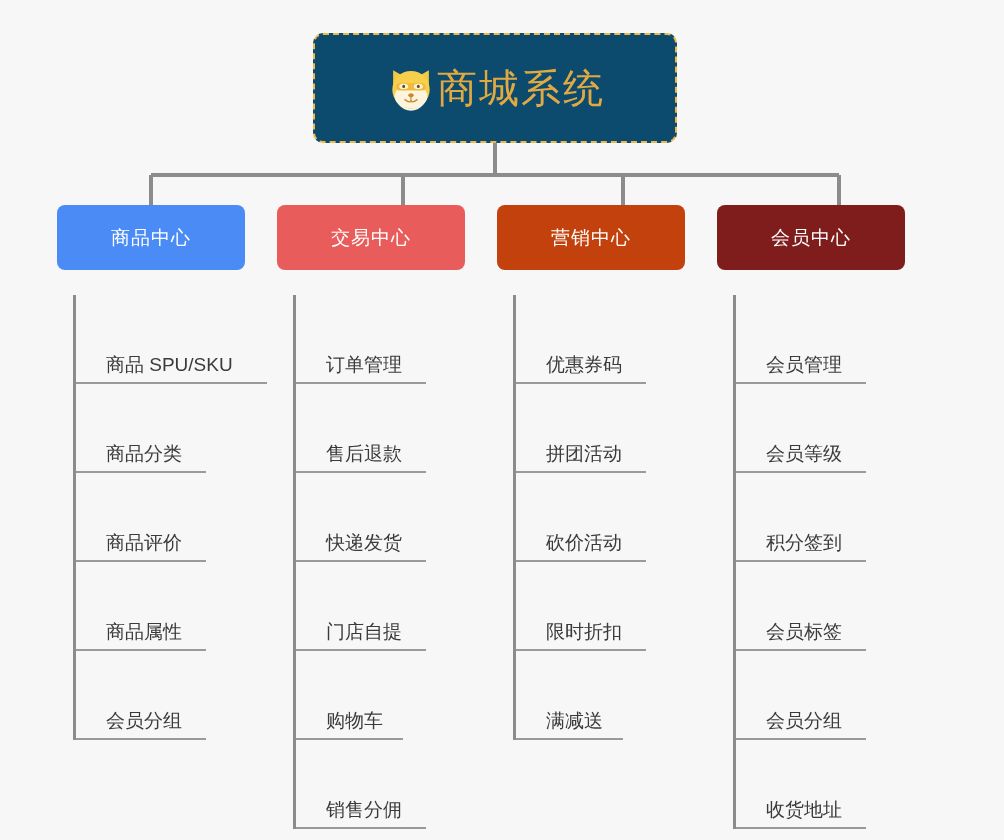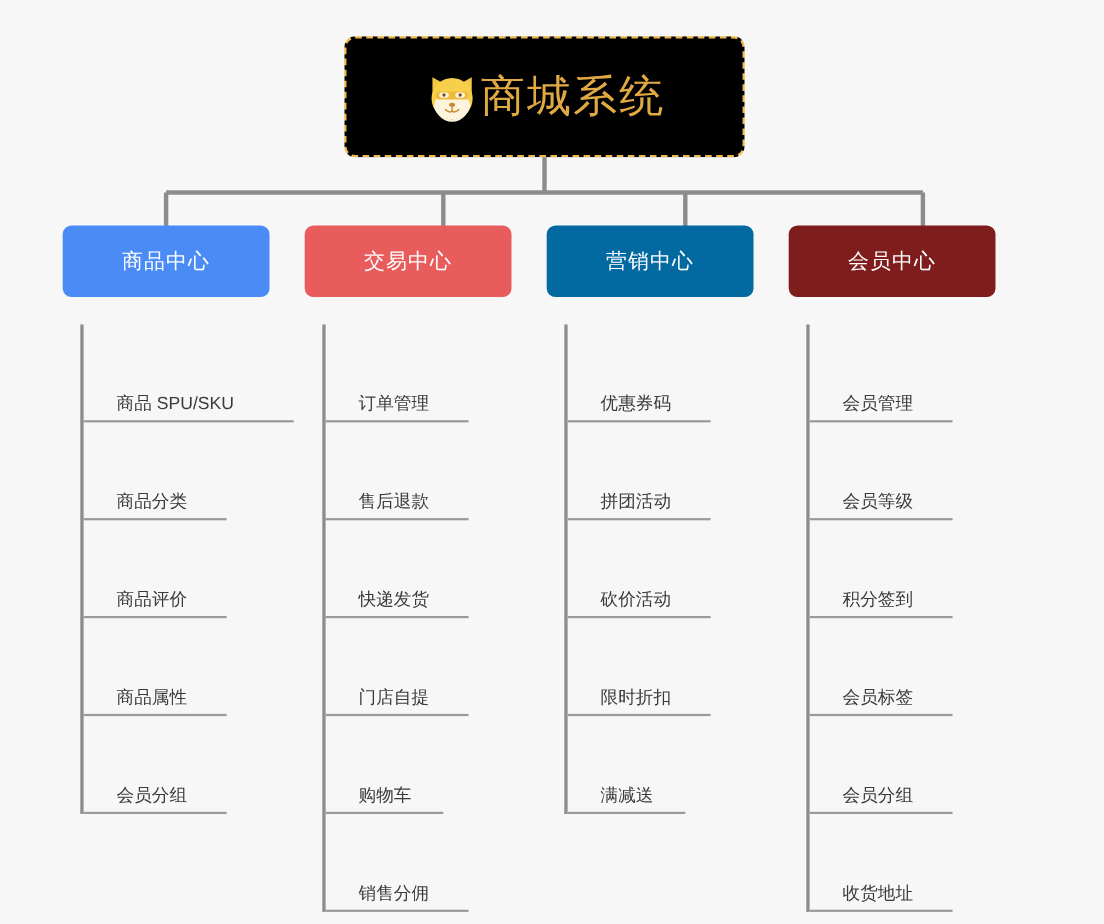--- a/index.html
+++ b/index.html
@@ -22,21 +22,21 @@
   }
 
   
   .root-node {
     position: absolute;
     left: 313px;
     top: 33px;
     width: 364px;
     height: 110px;
     box-sizing: border-box;
-    background: #000000;
+    background: #0c4a6e;
     border: 2px dashed #eeb84a;
     border-radius: 10px;
     display: flex;
     align-items: center;
     justify-content: center;
   }
   .root-icon {
     width: 52px;
     height: 52px;
     flex: 0 0 auto;
@@ -112,21 +112,21 @@
     padding-bottom: 2px;
   }
   .leaf-underline {
     position: absolute;
     left: 0;
     bottom: 0;
     height: 2px;
     background: #9a9a9a;
   }
   .leaf-label {
-    font-size: 16px;
+    font-size: 19px;
     color: #3a3a3a;
     line-height: 1.2;
     white-space: nowrap;
     padding-bottom: 5px;
   }
 </style>
 </head>
 <body>
 
 <div id="diagram">
@@ -221,21 +221,21 @@
             <span class="leaf-underline" style="width: 107px;"></span>
           </li>
         <li class="leaf-item">
             <span class="leaf-label">销售分佣</span>
             <span class="leaf-underline" style="width: 130px;"></span>
           </li>
       </ul>
     </div>
 
     <div class="column col-2">
-      <div class="cat-header" style="background: #0369a1;">营销中心</div>
+      <div class="cat-header" style="background: #c2410c;">营销中心</div>
       <ul class="leaf-list">
         <li class="leaf-item">
             <span class="leaf-label">优惠券码</span>
             <span class="leaf-underline" style="width: 130px;"></span>
           </li>
         <li class="leaf-item">
             <span class="leaf-label">拼团活动</span>
             <span class="leaf-underline" style="width: 130px;"></span>
           </li>
         <li class="leaf-item">

